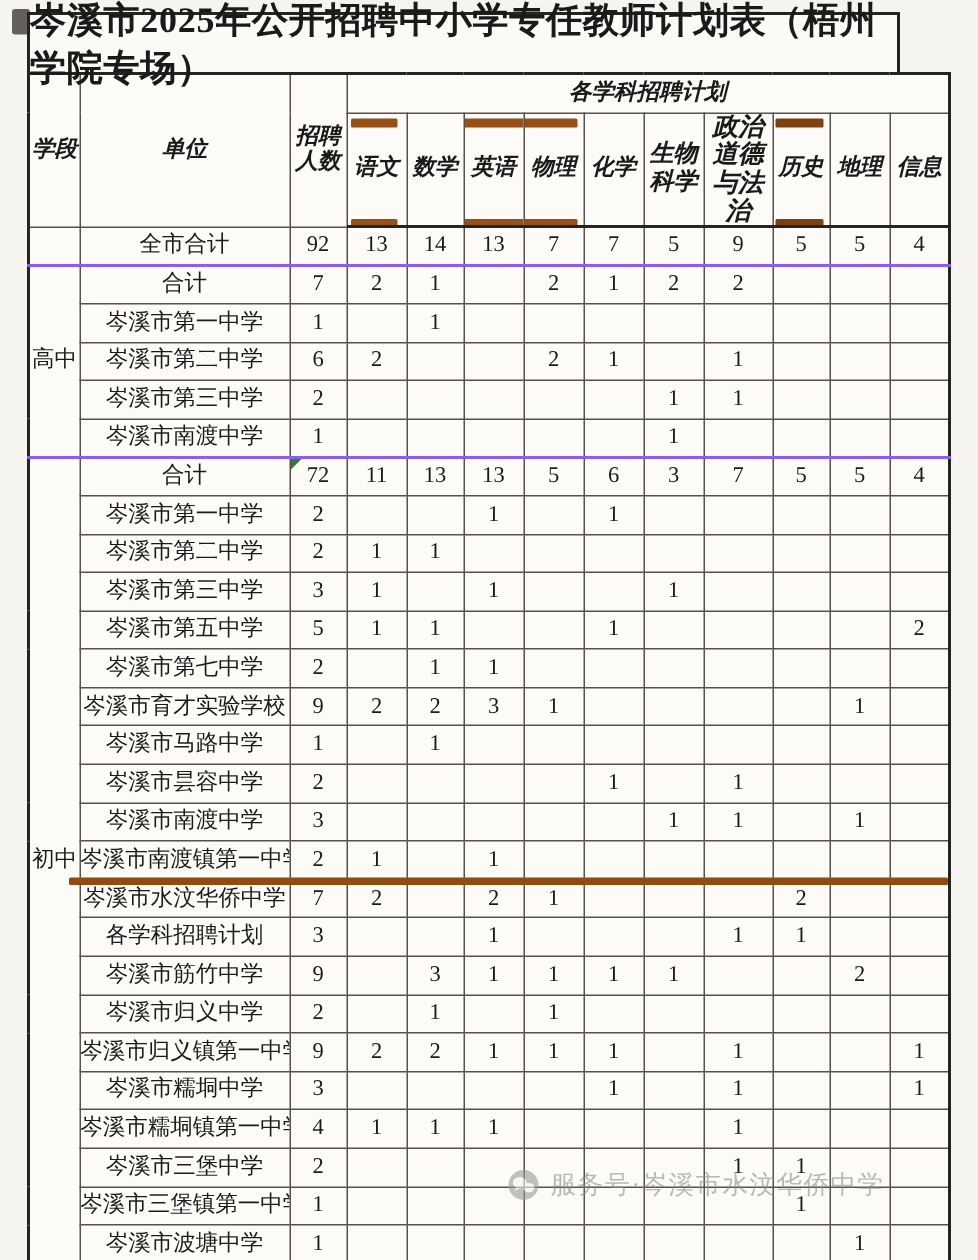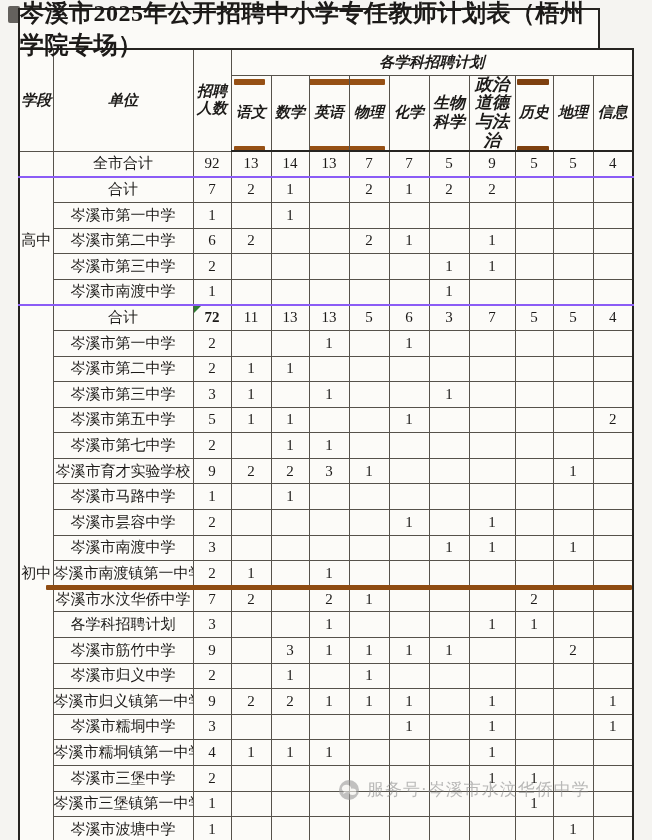--- a/index.html
+++ b/index.html
@@ -55,21 +55,21 @@
   .bar-chinese{left:2px;right:6px;}
   .bar-english{left:-1px;right:-1px;}
   .bar-physics{left:-1px;right:4px;}
   .bar-history{left:1px;right:4px;background:var(--bar-dark,#7e400f);}
   
   .hl-underline{
     position:absolute;left:46px;top:585px;width:586px;height:5px;
     background:var(--underline,#8f4c12);z-index:5;border-radius:1px;
   }
   
-  td.green-corner{position:relative;font-weight:bold;}
+  td.green-corner{position:relative;}
   td.green-corner::before{
     content:"";position:absolute;left:0;top:0;width:0;height:0;
     border-top:7px solid var(--green,#2f7d32);
     border-right:7px solid transparent;
   }
   .watermark{
     position:absolute;left:338px;top:778px;z-index:6;
     display:flex;align-items:center;gap:7px;
     color:#8c8c8c;opacity:.6;font-size:17px;letter-spacing:1px;
     white-space:nowrap;

